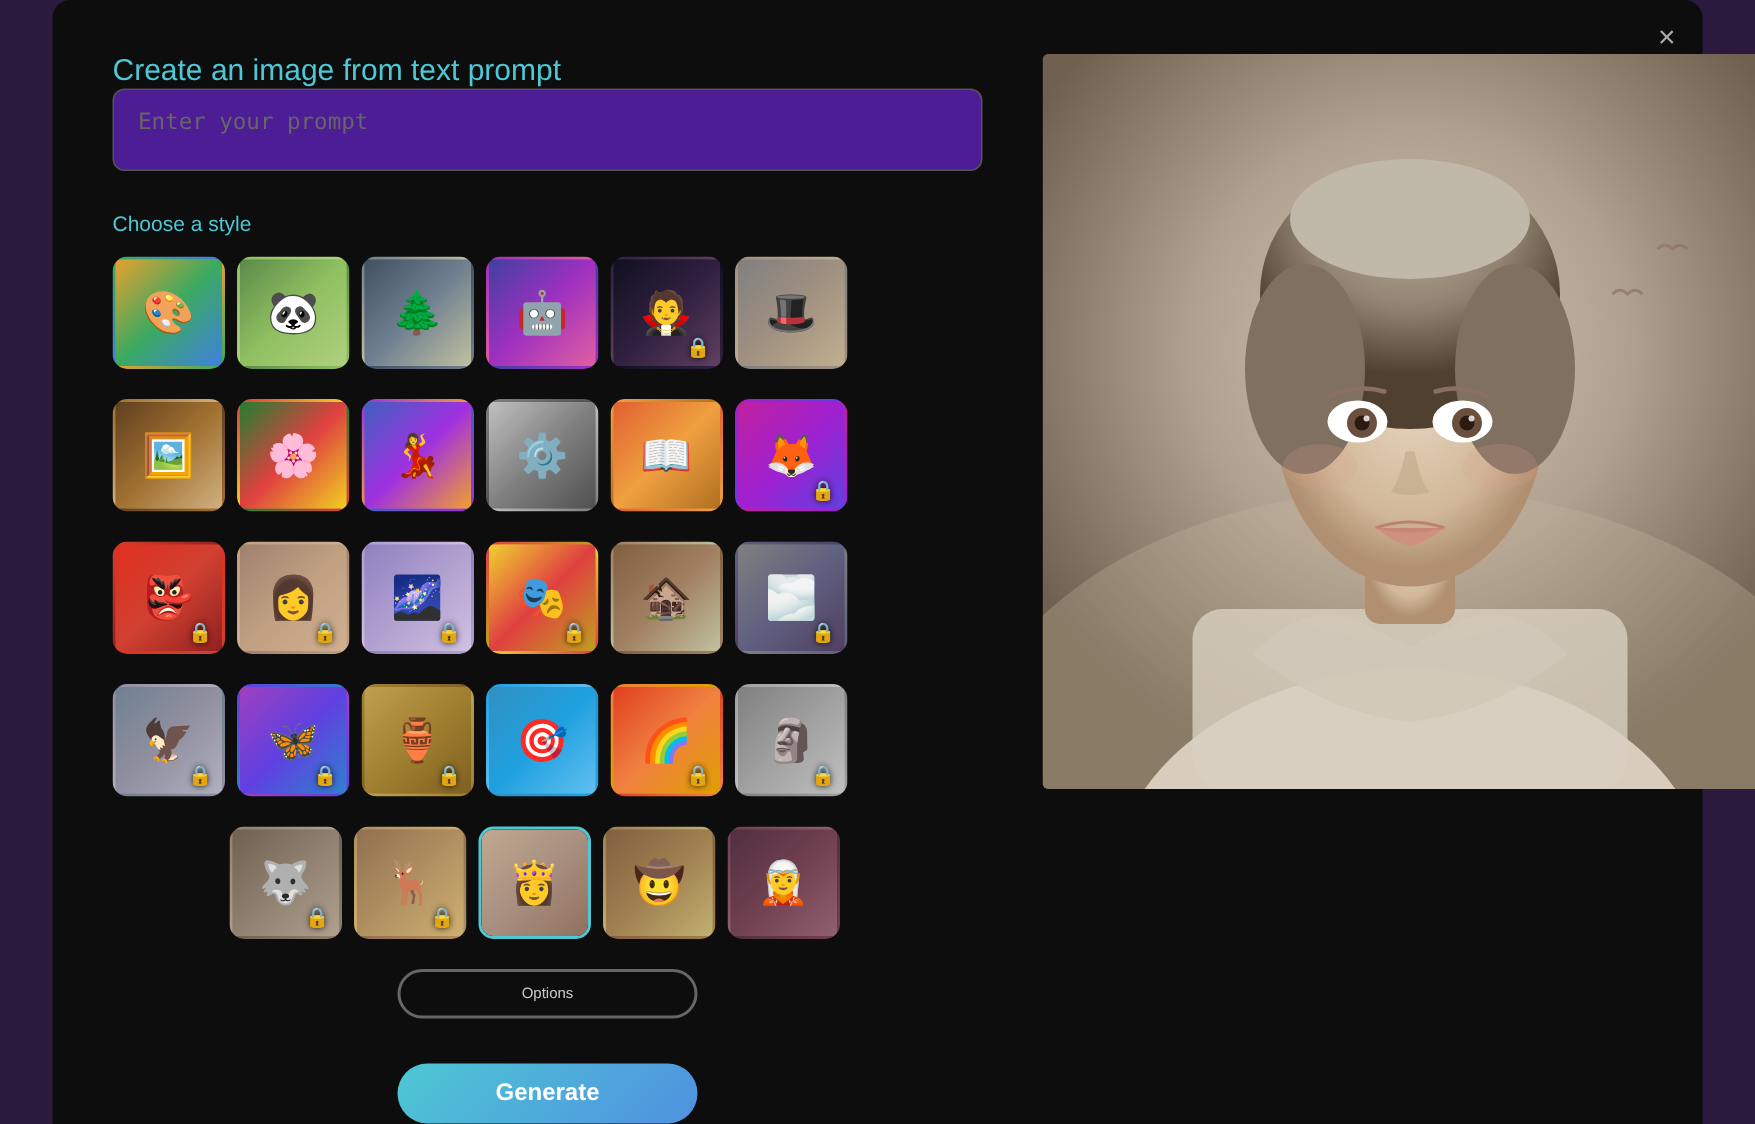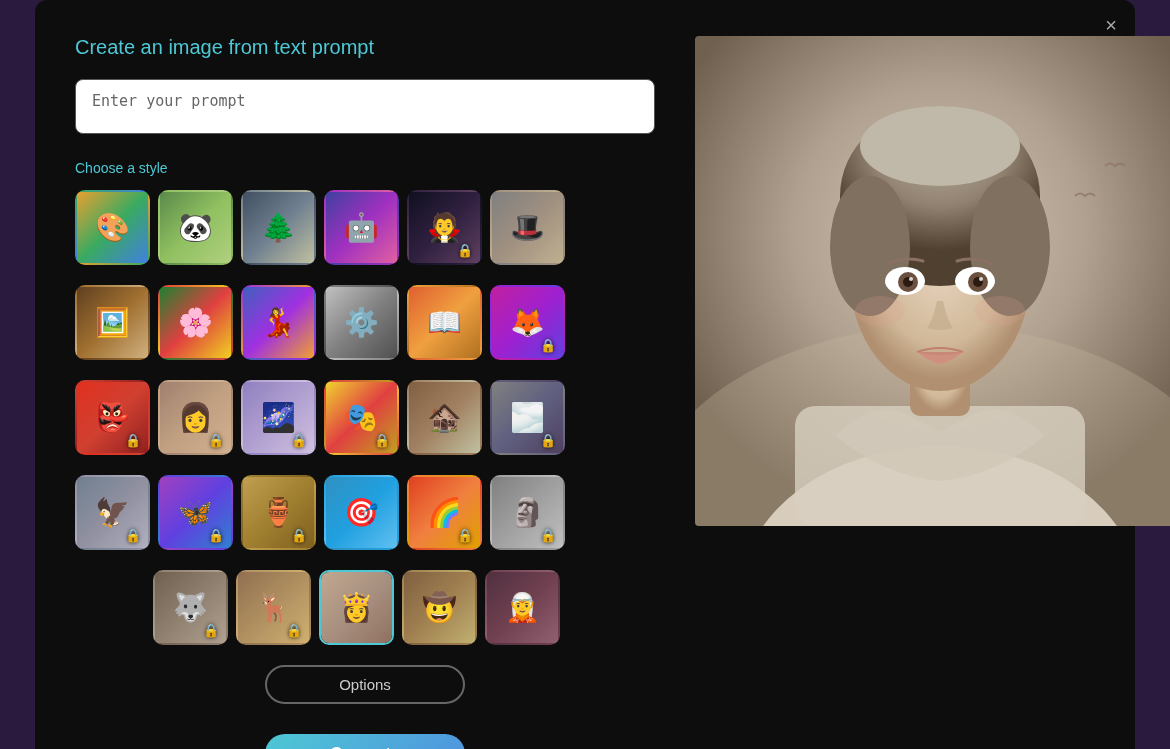--- a/index.html
+++ b/index.html
@@ -26,27 +26,26 @@
 
     .left-panel {
       width: 580px;
       flex-shrink: 0;
     }
 
     .page-title {
       color: #4dc8d4;
       font-size: 20px;
       font-weight: 500;
-      margin-bottom: 20px;
     }
 
     .prompt-input {
       width: 100%;
       height: 55px;
-      background: #ffffff;
+      background: #4c1d95;
       border: 1.5px solid #555;
       border-radius: 8px;
       padding: 12px 16px;
       color: #888;
       font-size: 15px;
       outline: none;
       resize: none;
       margin-bottom: 22px;
     }
 
@@ -134,21 +133,21 @@
     .s26 { background: linear-gradient(135deg, #907050, #b09060, #d0b070); }
     .s27 { background: linear-gradient(135deg, #c0a890, #a89080, #907060); }
     .s28 { background: linear-gradient(135deg, #806040, #a08050, #c0b070); }
     .s29 { background: linear-gradient(135deg, #503040, #704050, #906070); }
 
     .btn-options {
       background: transparent;
       border: 2px solid #666;
       border-radius: 30px;
       color: #ccc;
-      font-size: 15px;
+      font-size: 10px;
       padding: 9px 60px;
       cursor: pointer;
       margin-bottom: 12px;
       width: 200px;
     }
 
     .btn-generate {
       background: linear-gradient(135deg, #4dc8d4, #5090e0);
       border: none;
       border-radius: 30px;

